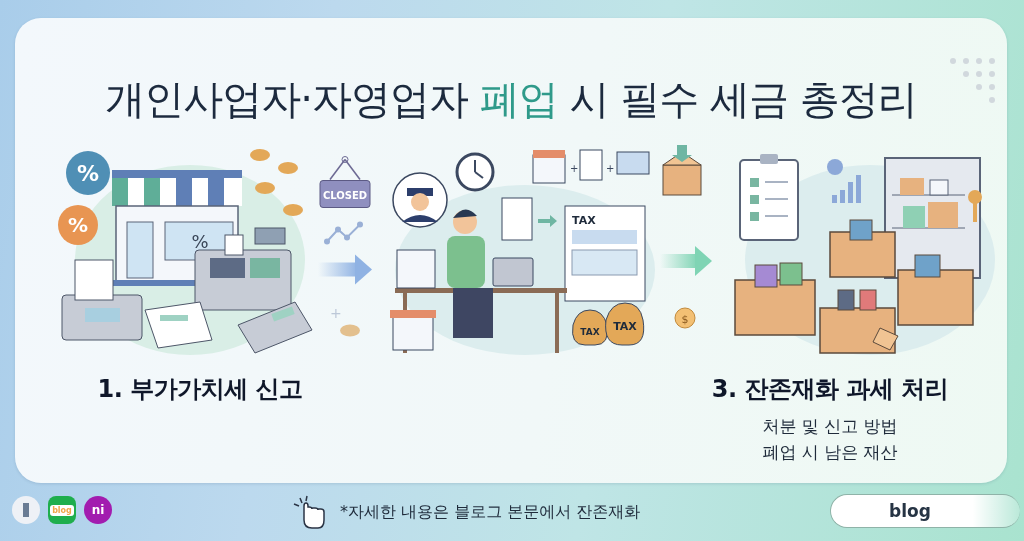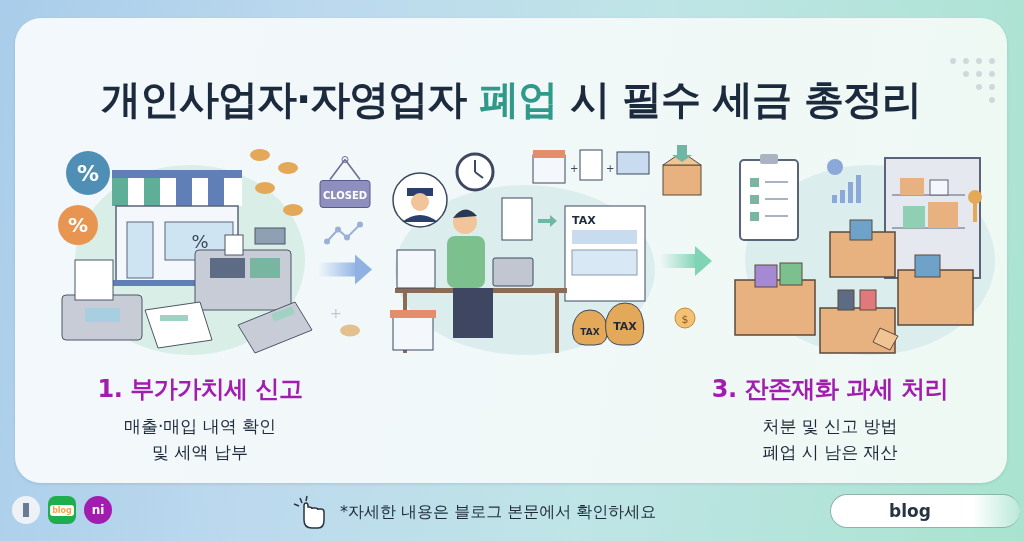--- a/index.html
+++ b/index.html
@@ -10,29 +10,29 @@
     position: relative;
   }
   .card {
     position: absolute; left: 15px; top: 18px; width: 992px; height: 465px;
     background: linear-gradient(100deg, #f3f8fc 0%, #f1f8f8 55%, #eef9f3 100%);
     border-radius: 26px;
     box-shadow: 0 1px 3px rgba(60,90,120,0.18);
   }
   .title {
     position: absolute; left: 0; right: 0; top: 54px; text-align: center;
-    font-size: 40px; font-weight: bold; color: #1c2a3e; letter-spacing: -1px;
+    font-size: 40px; font-weight: normal; color: #1c2a3e; letter-spacing: -1px;
   }
   .title .accent { color: #2f9a8a; }
   .dots { position: absolute; left: 935px; top: 40px; width: 70px; height: 50px; }
   .dot { position: absolute; width: 6px; height: 6px; border-radius: 50%; background: #d1d8dd; }
 
   .illus { position: absolute; top: 140px; height: 215px; }
   .col-label { position: absolute; text-align: center; width: 300px; }
-  .col-head { font-size: 24px; font-weight: bold; color: #a21caf; letter-spacing: -0.5px; }
+  .col-head { font-size: 24px; font-weight: bold; color: #0f172a; letter-spacing: -0.5px; }
   .col-sub { font-size: 17px; color: #1f2b3b; line-height: 26px; margin-top: 8px; }
 
   .footer-icons { position: absolute; left: 12px; top: 496px; display: flex; gap: 8px; align-items: center; }
   .ficon { width: 28px; height: 28px; border-radius: 50%; display: flex; align-items: center; justify-content: center; }
   .hint { position: absolute; left: 290px; top: 492px; display: flex; align-items: center; gap: 10px; }
   .hint-text { font-size: 16px; color: #1f2b3b; }
   .blog-pill {
     position: absolute; left: 830px; top: 494px; width: 190px; height: 34px;
     border-radius: 17px; background: linear-gradient(90deg, #ffffff 75%, rgba(255,255,255,0.2) 100%);
     border: 1px solid #8fb3a8; border-right: none;
@@ -244,24 +244,20 @@
     <rect x="130" y="80" width="22" height="20" fill="#6fa2c9"></rect>
       <rect x="195" y="115" width="25" height="22" fill="#6fa2c9"></rect>
     <rect x="118" y="150" width="16" height="20" fill="#5d6b85"></rect>
       <rect x="140" y="150" width="16" height="20" fill="#e07a7a"></rect>
   </g>
   <polygon points="160,188 178,196 170,210 153,202" fill="#f1c493" stroke="#5b4a3c"></polygon>
 </svg>
 
 <div class="col-label" style="left:50px;top:373px">
   <div class="col-head">1. 부가가치세 신고</div>
-  <div class="col-sub">
-    <div>매출·매입 내역 확인</div>
-    <div>및 세액 납부</div>
-  </div>
 </div>
 <div class="col-label" style="left:362px;top:373px">
 </div>
 <div class="col-label" style="left:680px;top:373px">
   <div class="col-head">3. 잔존재화 과세 처리</div>
   <div class="col-sub">
     <div>처분 및 신고 방법</div>
     <div>폐업 시 남은 재산</div>
   </div>
 </div>
@@ -282,16 +278,16 @@
 
 <div class="hint">
   <svg width="40" height="40" viewBox="0 0 40 40">
     <g stroke="#2b3445" stroke-width="1.5" fill="none">
       <line x1="10" y1="6" x2="12" y2="11"></line>
         <line x1="4" y1="12" x2="9" y2="14"></line>
         <line x1="17" y1="4" x2="16" y2="9"></line>
       <path d="M14,14 L14,28 Q14,36 22,36 L28,36 Q34,36 34,28 L34,20 Q34,17 31,17 L28,17 L28,18 Q28,16 25,16 L22,16 L22,17 Q22,15 19,15 L18,15 L18,14 Q18,11 16,11 Q14,11 14,14 Z" fill="#fff"></path>
     </g>
   </svg>
-  <span class="hint-text">*자세한 내용은 블로그 본문에서 확인하세요</span>
+  <span class="hint-text">*자세한 내용은 블로그 본문에서 잔존재화</span>
 </div>
 
 <div class="blog-pill">blog</div>
 
 </body></html>

